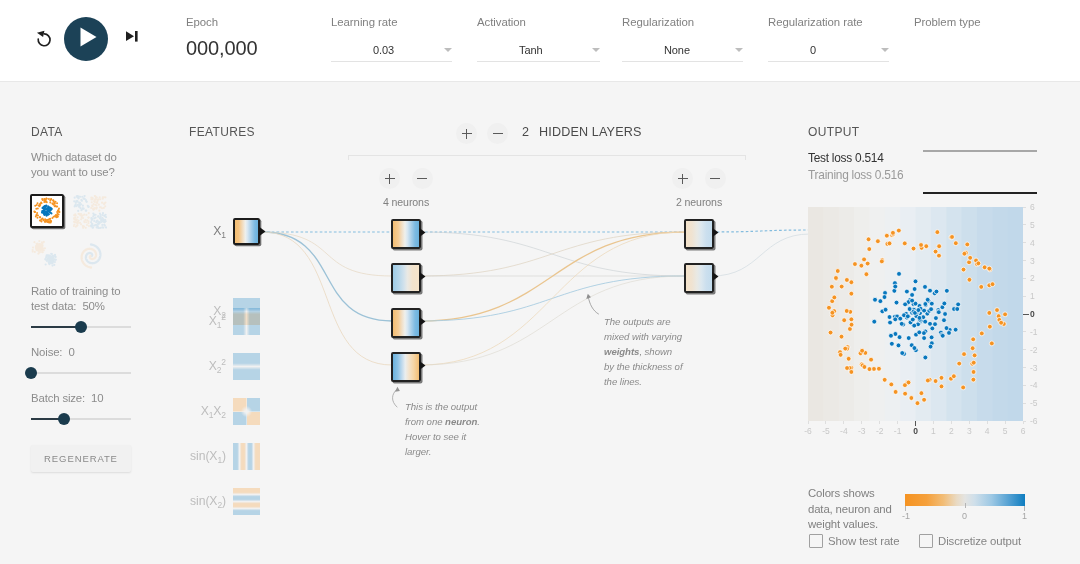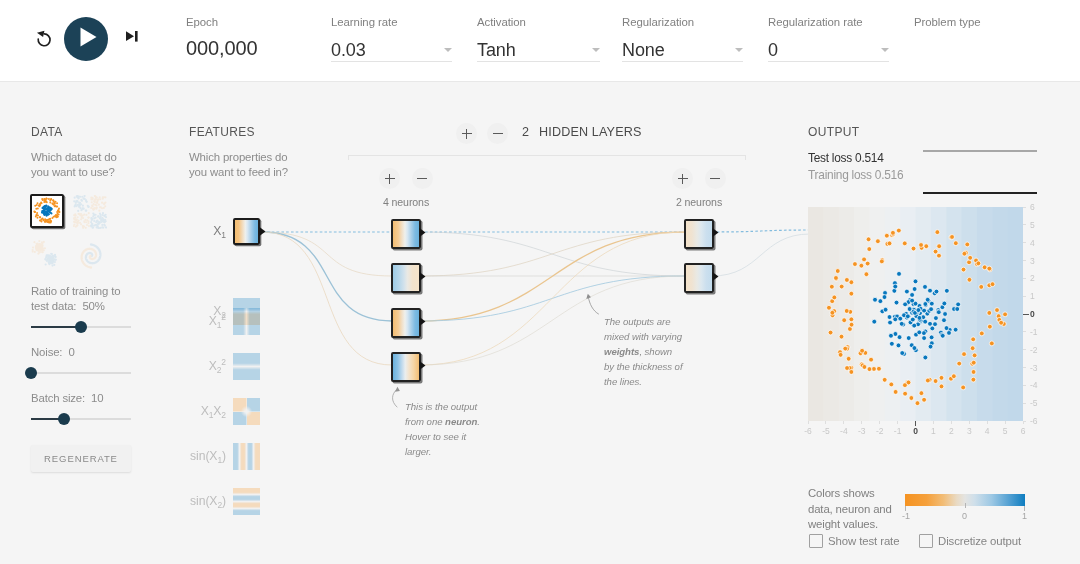--- a/index.html
+++ b/index.html
@@ -22,21 +22,21 @@
 
 .epoch-box{position:absolute;left:186px;top:15px;}
 .epoch-label{font-size:11.4px;color:#808080;letter-spacing:-0.05px;line-height:14px;}
 .epoch-value{font-size:20px;color:#333;line-height:22px;margin-top:8px;font-weight:400;
              letter-spacing:-0.1px;}
 
 .ctrl{position:absolute;top:15px;}
 .ctrl-label{font-size:11.4px;color:#808080;line-height:14px;letter-spacing:-0.05px;}
 .ctrl-select{position:relative;margin-top:10px;border-bottom:1px solid #e3e3e3;
              height:22px;}
-.ctrl-value{font-size:18px;color:#333;line-height:20px;padding-top:1px;letter-spacing:-0.1px;}
+.ctrl-value{font-size:11px;color:#333;line-height:20px;padding-top:1px;letter-spacing:-0.1px;margin-left:42px;}
 .caret{position:absolute;right:0px;top:9px;width:0;height:0;
        border-left:4.5px solid transparent;border-right:4.5px solid transparent;
        border-top:4.5px solid #bdbdbd;}
 
 
 .col-title{font-size:12px;color:#555;letter-spacing:0.35px;font-weight:400;}
 .col-q{font-size:11.4px;color:#8c8c8c;line-height:15px;margin-top:11px;letter-spacing:-0.15px;}
 
 
 #data-panel{position:absolute;left:31px;top:125px;width:104px;}
@@ -891,21 +891,20 @@
       <div class="fill" style="width:33px;"></div>
       <div class="thumb" style="left:33px;"></div>
     </div>
   </div>
 
   <button id="regenerate-btn">REGENERATE</button>
 </div>
 
 <div id="features-panel">
   <div class="col-title">FEATURES</div>
-  <div class="col-q">Which properties do you want to feed in?</div>
 </div>
 <div id="feature-rows">
       <div class="feature-row" style="left: 188px; top: 218px; width: 110px;">
         <div class="feature-label">X<sub>1</sub></div>
         <div class="feature-node sel">
           <div class="thumb">
             <div style="position:absolute;left:0;top:0;right:0;bottom:0;background:linear-gradient(to right, #f2bd73 0%, #f4c381 16%, #f2ddc0 33%, #eff0ec 45%, #d6e6f2 55%, #a9cfe9 70%, #7cbae2 86%, #6bb2dd 100%)"></div>
           </div>
         </div>
       </div>

